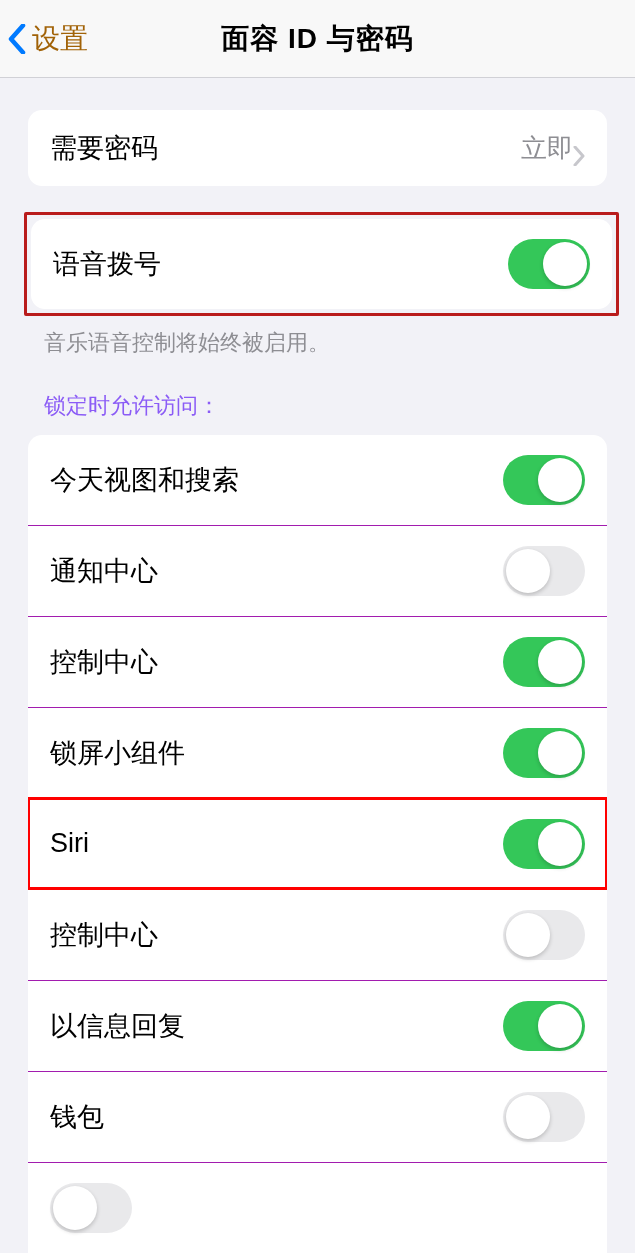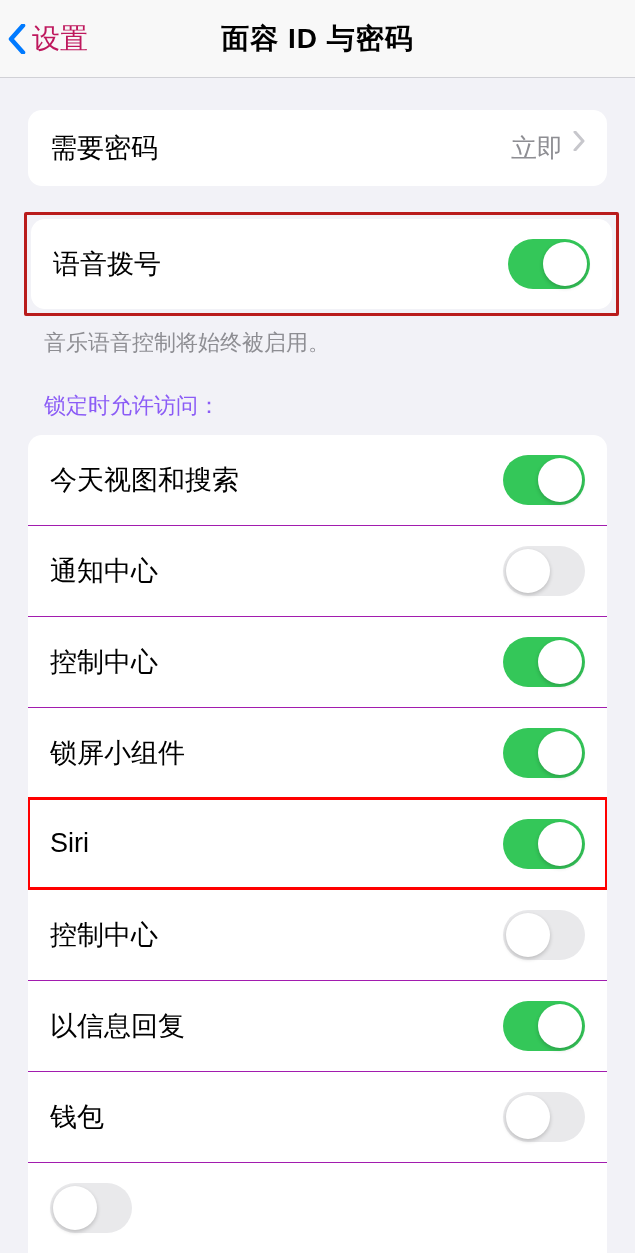--- a/index.html
+++ b/index.html
@@ -14,21 +14,21 @@
       background: #f8f8f8;
       border-bottom: 1px solid #d1d1d6;
       display: flex;
       align-items: center;
       position: relative;
     }
     .back-button {
       display: flex;
       align-items: center;
       padding-left: 8px;
-      color: #be185d;
+      color: #a16207;
       font-size: 28px;
     }
     .back-chevron {
       width: 18px;
       height: 30px;
       margin-right: 6px;
     }
     .navbar-title {
       position: absolute;
       left: 0; right: 0;
@@ -61,22 +61,21 @@
       border-top: 1px solid #a21caf;
     }
     .row-label {
       font-size: 27px;
       color: #000;
     }
     .row-value {
       font-size: 26px;
       color: #8e8e93;
       display: flex;
-      align-items: flex-start;
-      gap: 10px;
+      align-items: flex-end;
     }
     .chevron-right {
       width: 12px;
       height: 20px;
     }
     .toggle {
       width: 82px;
       height: 50px;
       border-radius: 25px;
       position: relative;

